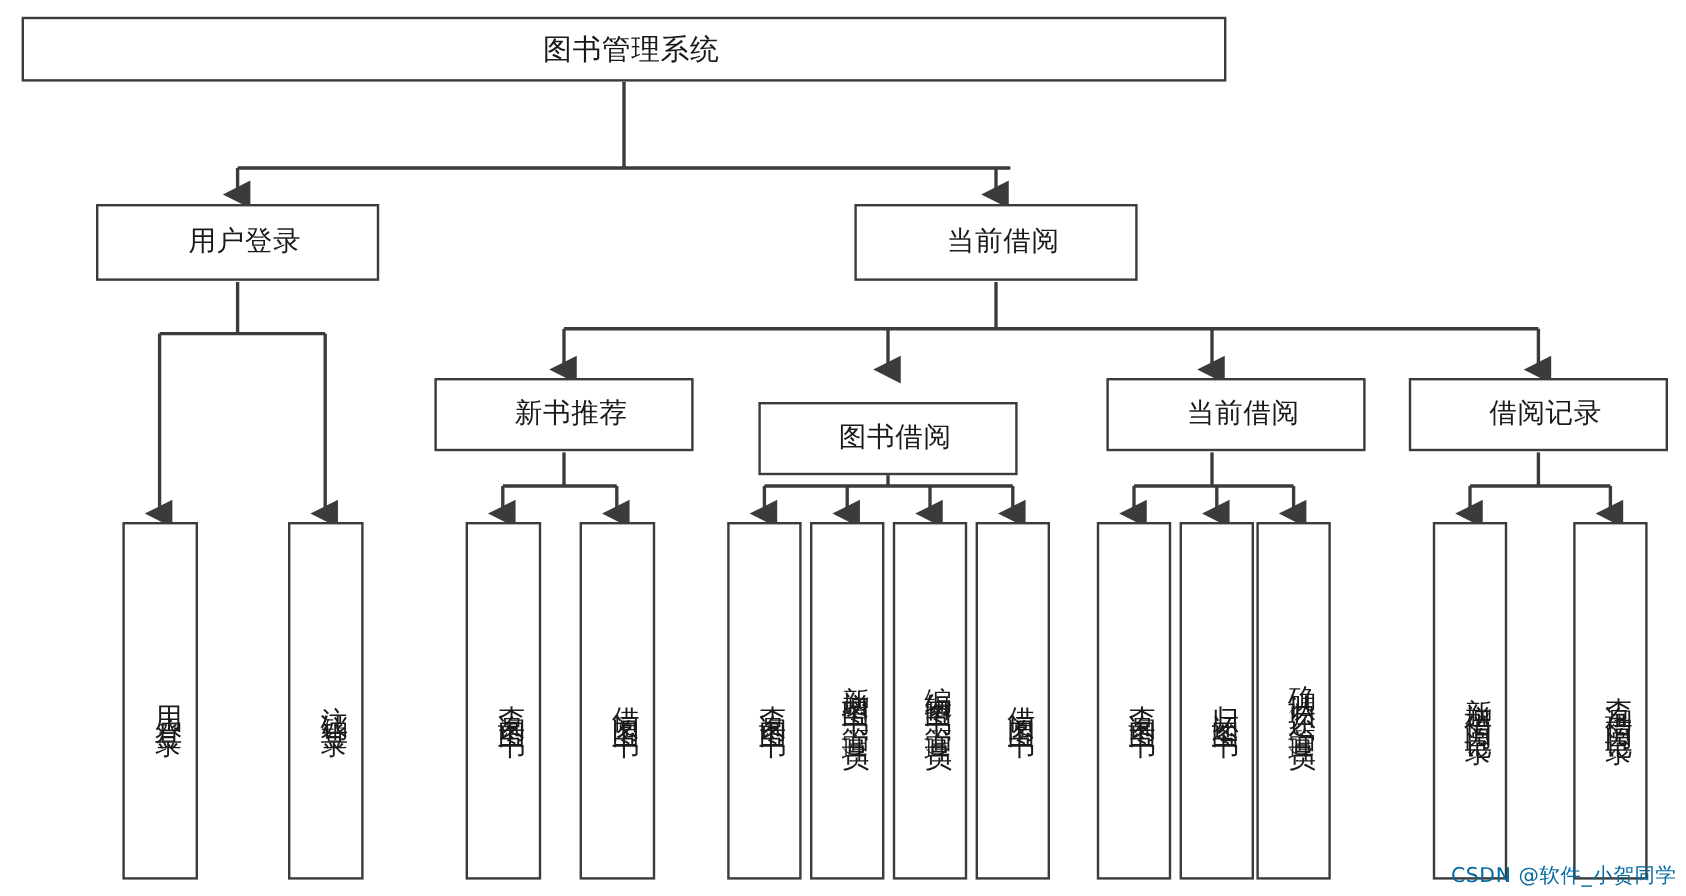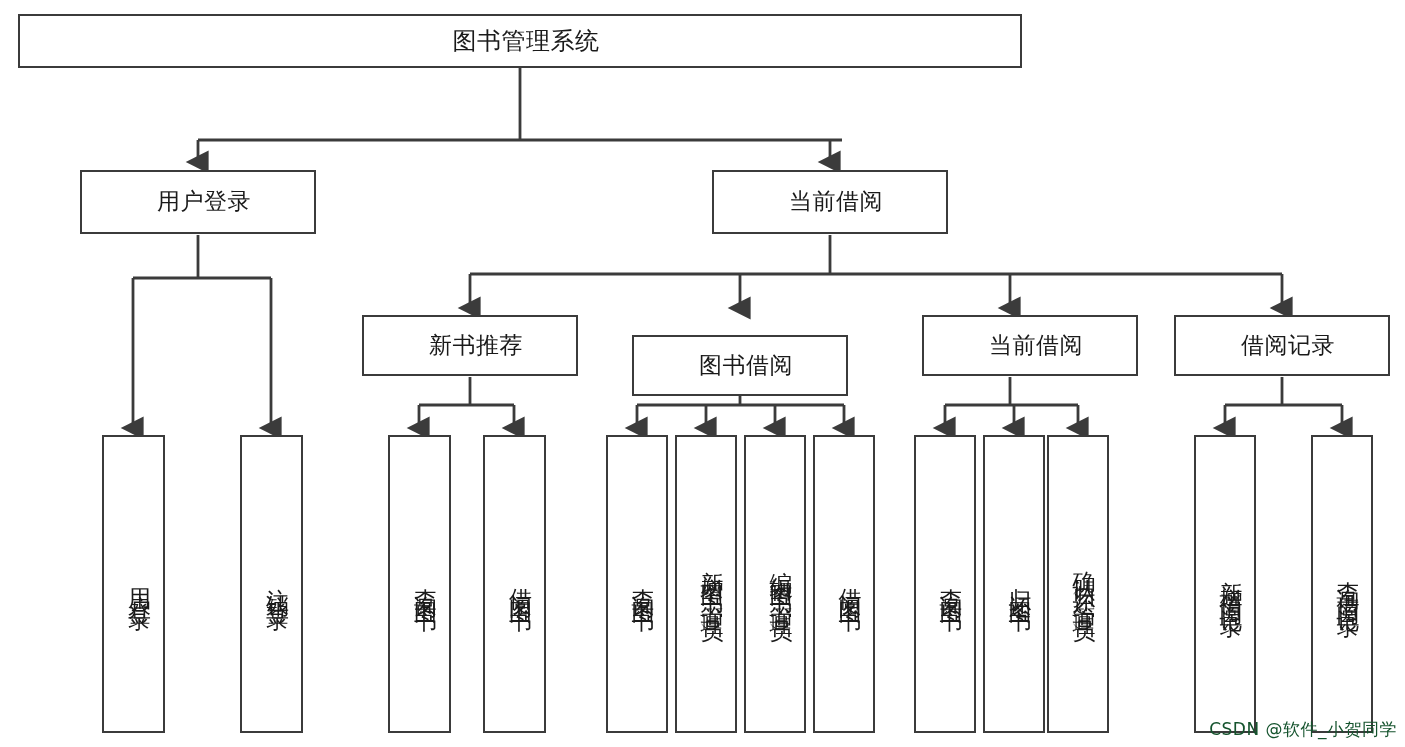--- a/index.html
+++ b/index.html
@@ -64,21 +64,21 @@
     line-height: 1;
     letter-spacing: 7px;
     white-space: nowrap;
     text-align: center;
   }
   .watermark {
     position: absolute;
     right: 8px;
     bottom: 6px;
     font-size: 17px;
-    color: #14532d;
+    color: #0369a1;
     letter-spacing: 0.5px;
     z-index: 3;
     white-space: nowrap;
     font-family: "DejaVu Sans", "Liberation Sans", sans-serif;
   }
 </style>
 </head>
 <body>
 
 <div id="canvas">

